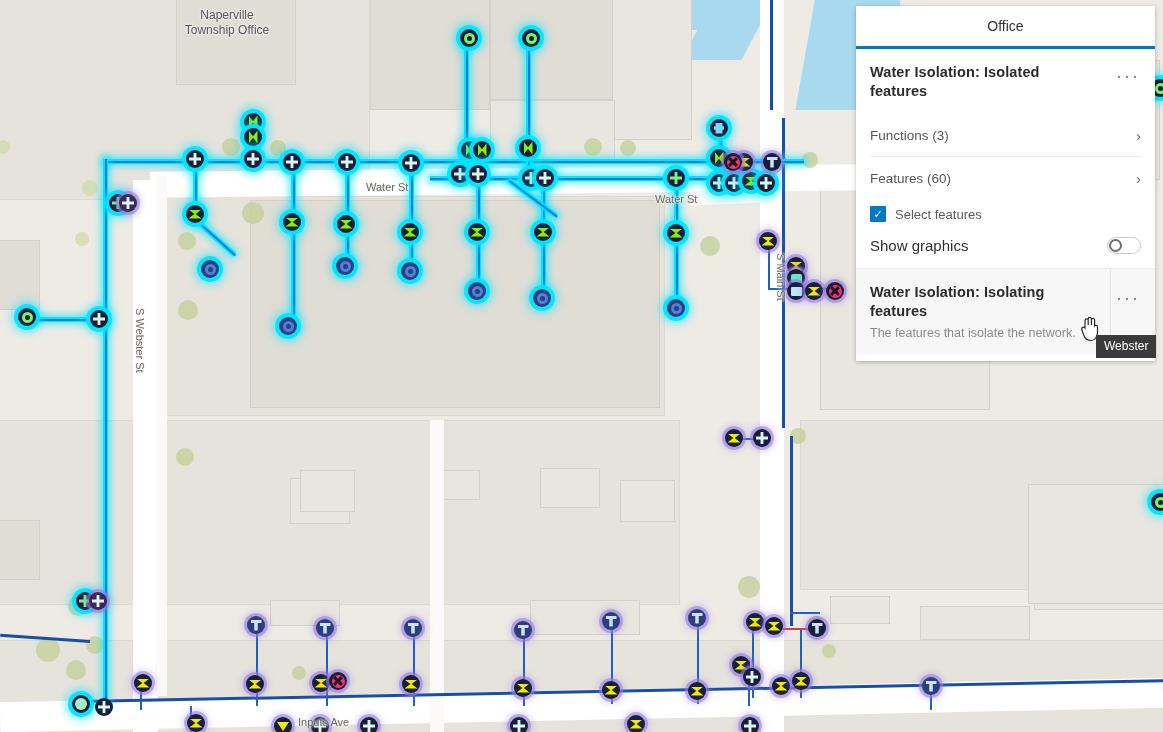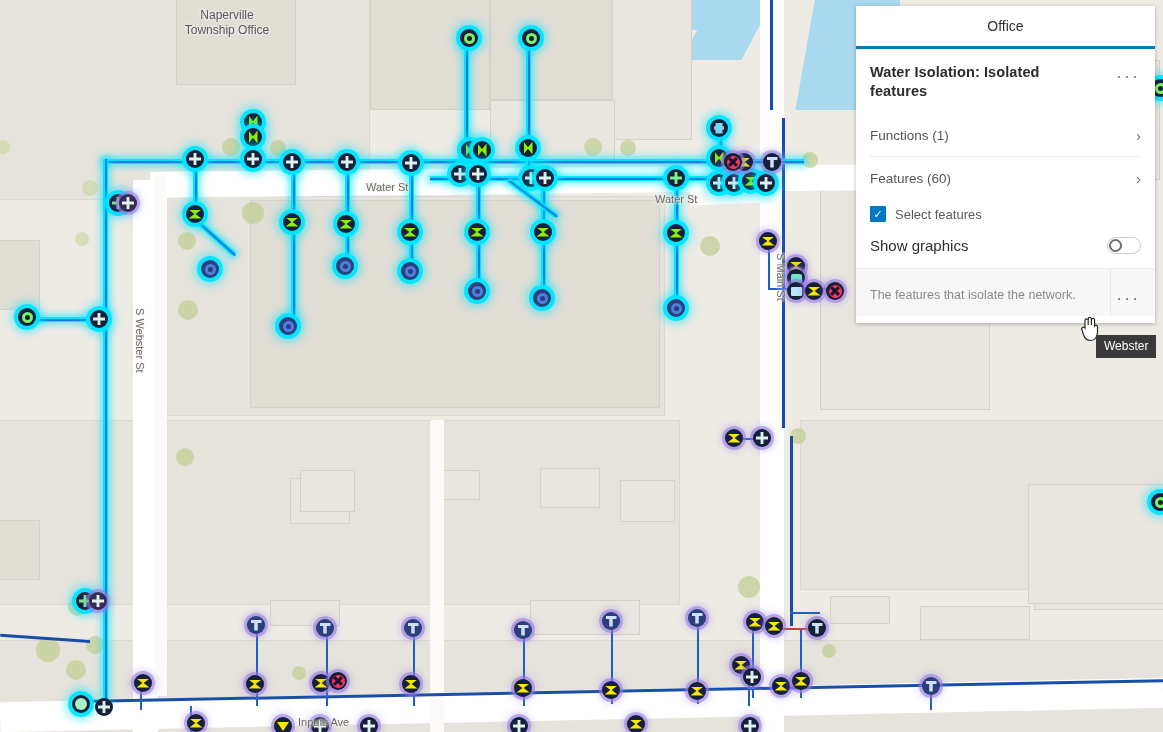--- a/index.html
+++ b/index.html
@@ -663,21 +663,21 @@
     </div>
 
     <div class="result-block">
       <div class="res-title">Water Isolation: Isolated features</div>
       <div class="dots">···</div>
     </div>
 
     <div style="height:14px"></div>
 
     <div class="nav-row bordered">
-      <span>Functions (1)</span>
+      <span>Functions (3)</span>
       <span class="chev">›</span>
     </div>
 
     <div class="nav-row">
       <span>Features (60)</span>
       <span class="chev">›</span>
     </div>
 
     <div class="check-row">
       <span class="cbox">✓</span>
@@ -686,20 +686,21 @@
 
     <div class="toggle-row">
       <span>Show graphics</span>
       <span class="switch">
         <span class="knob"></span>
       </span>
     </div>
 
     <div class="result-block alt">
       <div class="divider-vert"></div>
+      <div class="res-title">Water Isolation: Isolating features</div>
       <div class="res-sub">The features that isolate the network.</div>
       <div class="dots low">···</div>
     </div>
 
     <div class="panel-foot"></div>
   </div>
 
   <svg id="cursor" viewBox="0 0 20 26">
     <path d="M4 10 V4.5 a1.6 1.6 0 0 1 3.2 0 V9 V3 a1.6 1.6 0 0 1 3.2 0 V9 V4 a1.6 1.6 0 0 1 3.2 0 V10 a1.6 1.6 0 0 1 2.9 1 v5.5 c0 4-2.6 8-6.4 8 -4 0-6.6-2.6-7.6-6 L1 14 a1.7 1.7 0 0 1 3-2 z" fill="#ffffff" stroke="#2b2b2b" stroke-width="1.2"></path>
   </svg>

